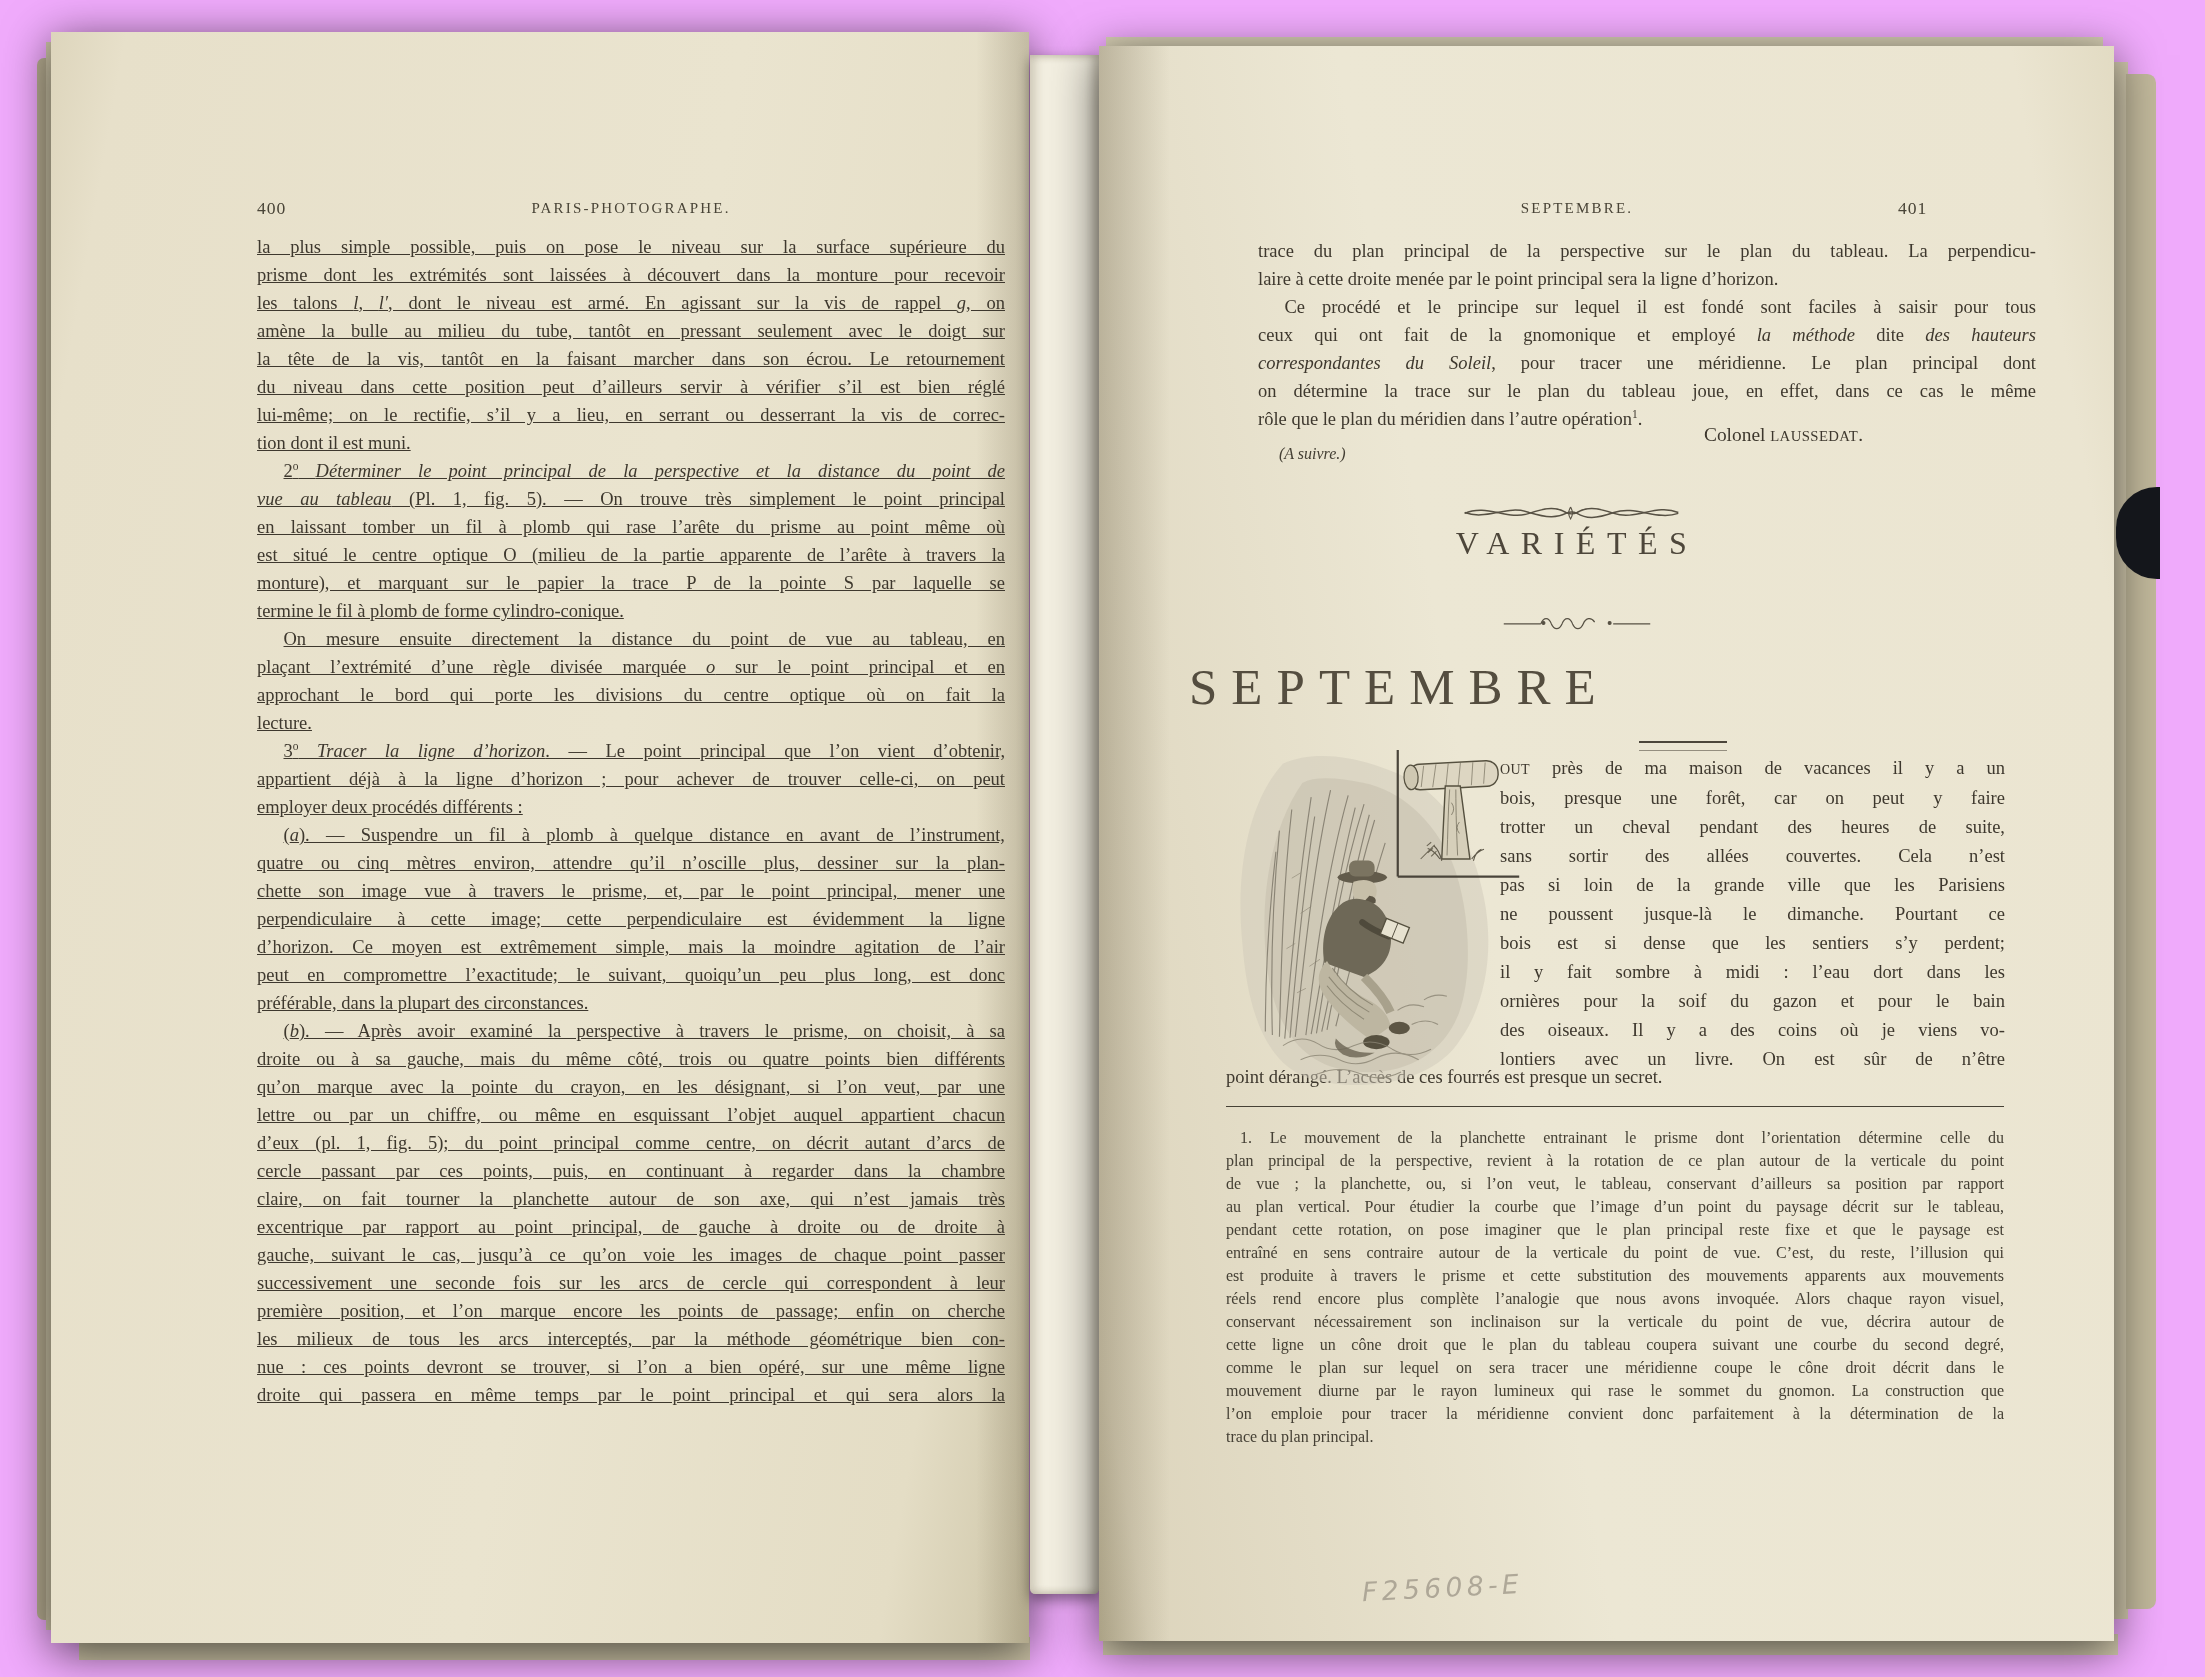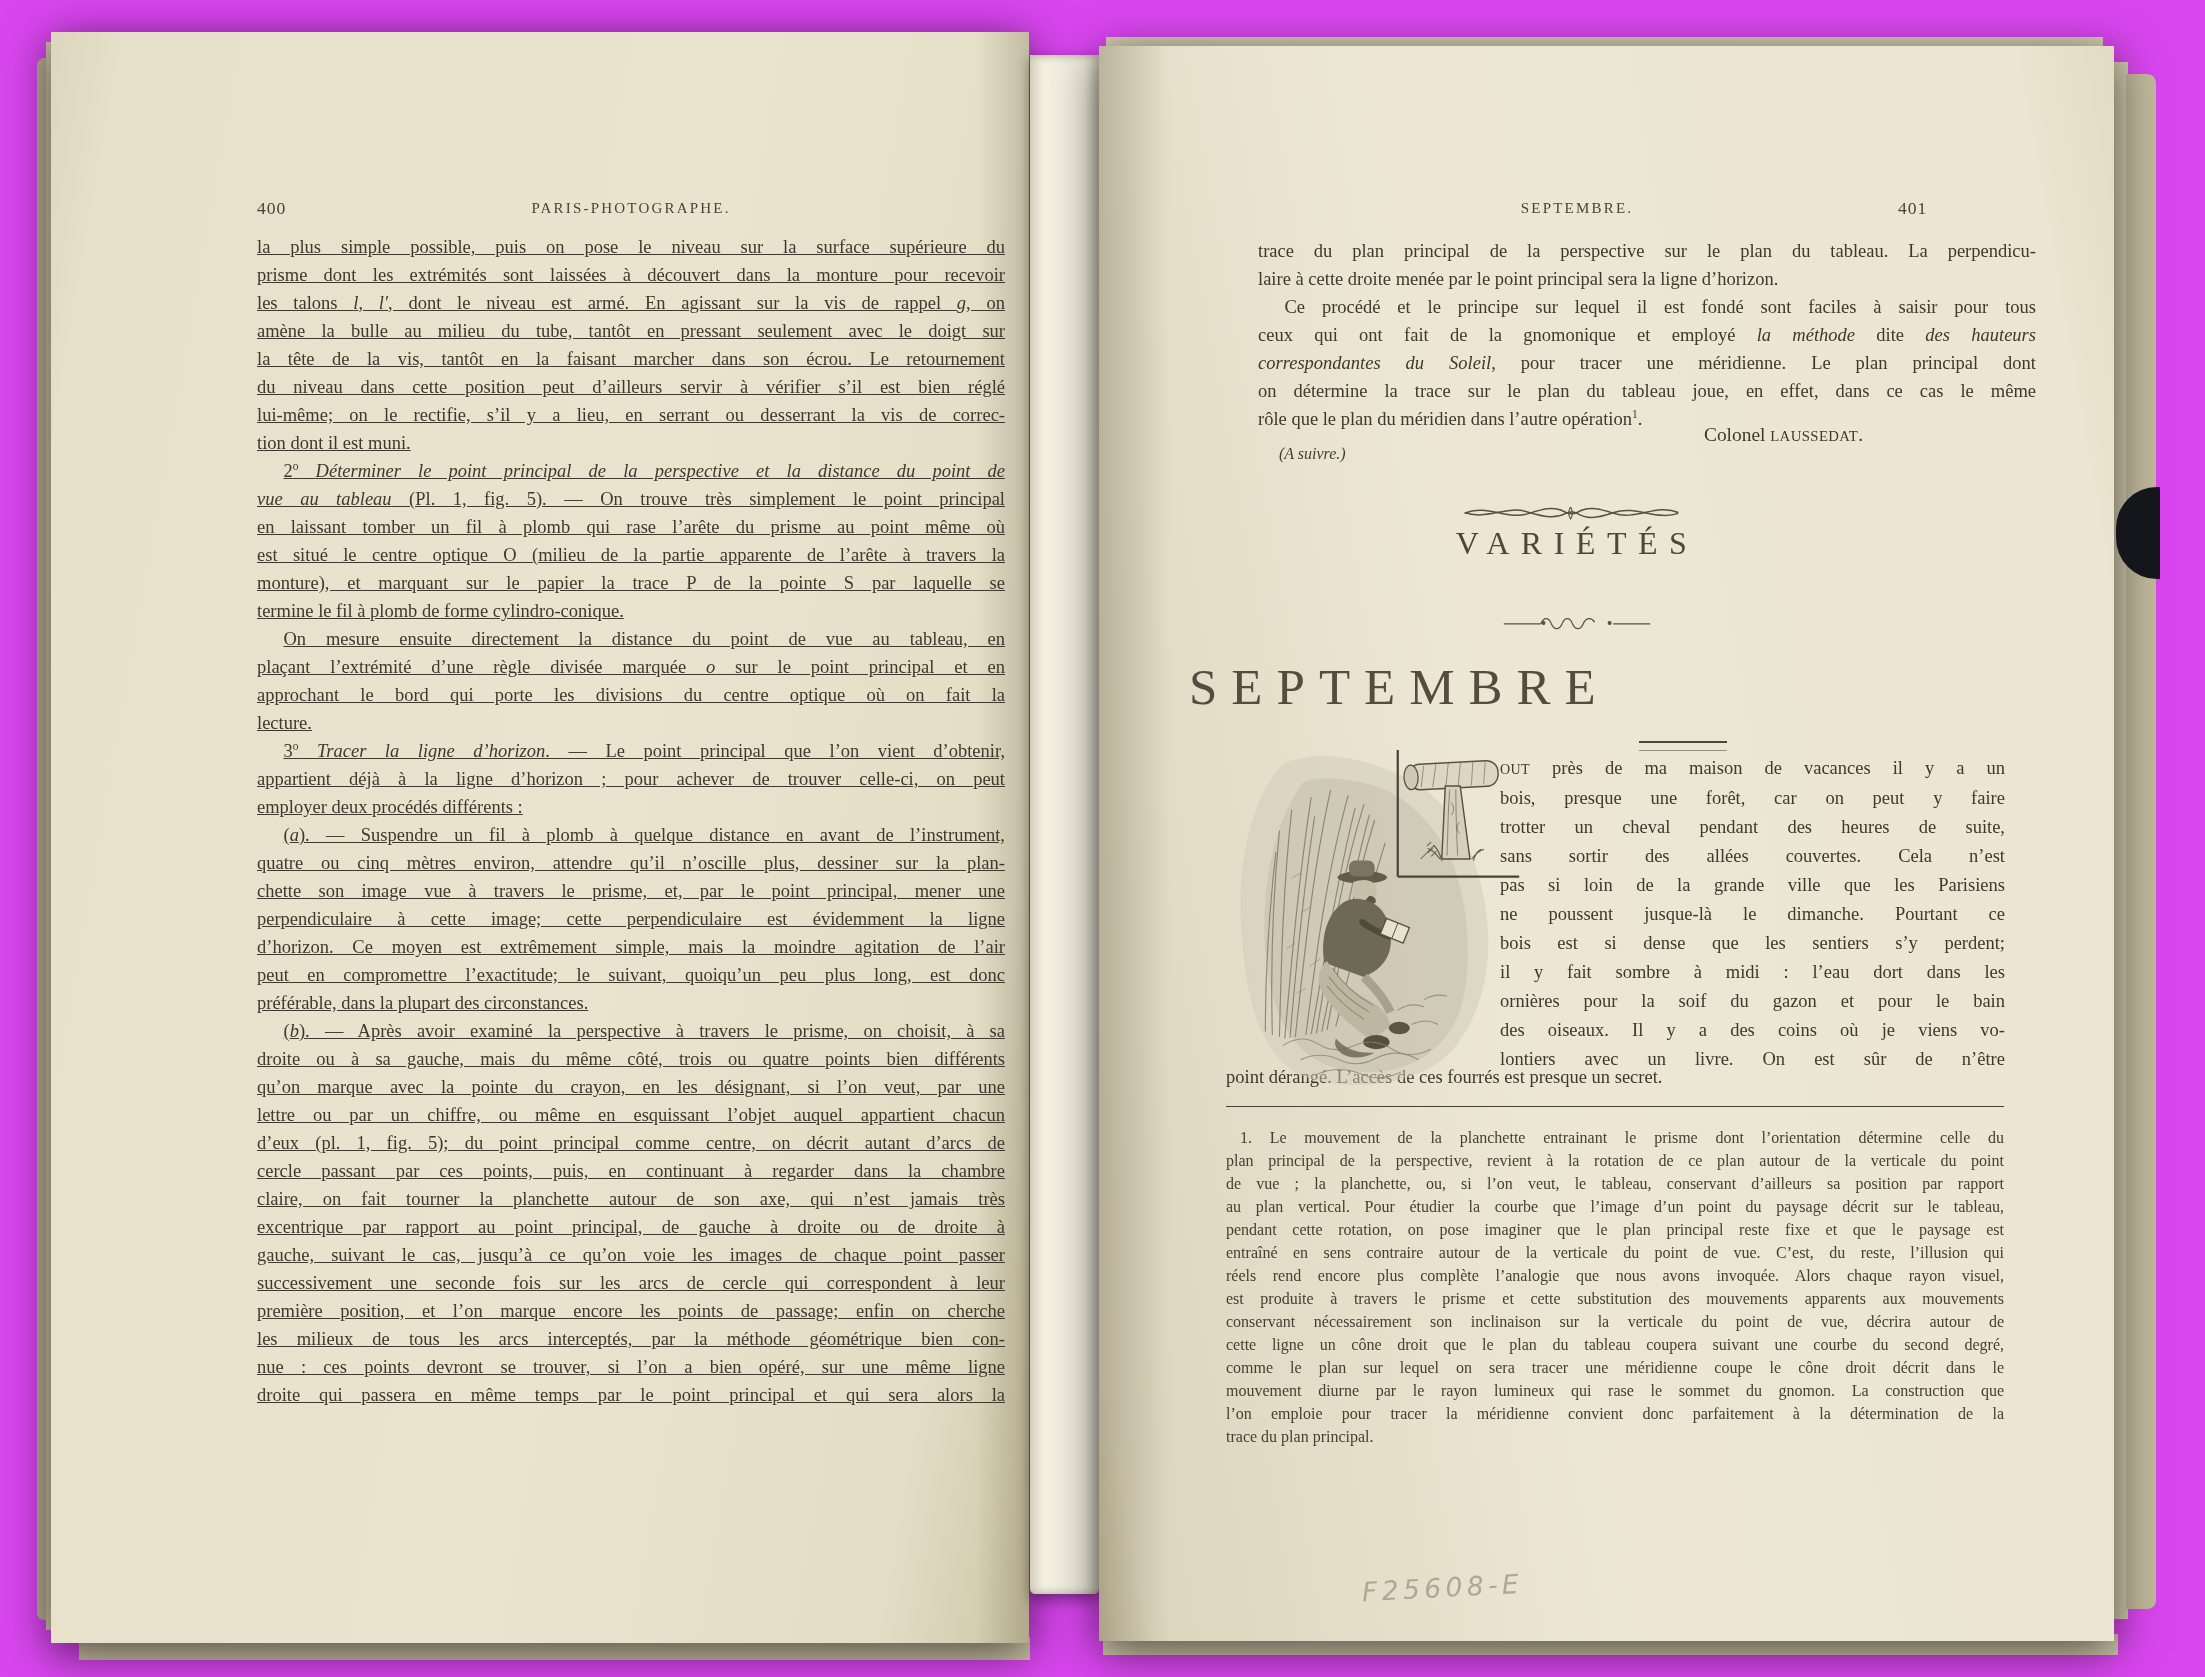--- a/index.html
+++ b/index.html
@@ -1,16 +1,16 @@
 <!DOCTYPE html>
 <html style="font-size:14px"><head>
 <meta charset="utf-8">
 <style>
   html,body{margin:0;padding:0;background:#0f1116;}
-  .stage{position:relative;width:2206px;height:1678px;background:#d946ef;overflow:hidden;
+  .stage{position:relative;width:2206px;height:1678px;background:#f0abfc;overflow:hidden;
          font-family:"Liberation Serif", serif;color:#3e382e;}
   
   .edge{position:absolute;}
   
   .page{position:absolute;box-shadow:0 8.8px 44px rgba(0,0,0,.65);}
   .page-left{left:51px;top:32px;width:978px;height:1611px;
     background:linear-gradient(100deg,#ddd5bc 0%,#e7e0ca 6%,#eae4cf 55%,#e4ddc5 88%,#cfc7aa 99%);}
   .page-right{left:1099px;top:46px;width:1015px;height:1595px;
     background:linear-gradient(260deg,#e2dbc3 0%,#ebe5d1 8%,#ece7d4 60%,#ddd5bd 96%,#cfc7ab 100%);}
   .bookmark{position:absolute;left:1030px;top:55px;width:69px;height:1539px;background:#f3efe1;
@@ -262,22 +262,22 @@
 
     <div class="foot-sep"></div>
 
     <div class="footnote">
         <div class="text-line">1. Le mouvement de la planchette entrainant le prisme dont l’orientation détermine celle du</div>
         <div class="text-line">plan principal de la perspective, revient à la rotation de ce plan autour de la verticale du point</div>
         <div class="text-line">de vue ; la planchette, ou, si l’on veut, le tableau, conservant d’ailleurs sa position par rapport</div>
         <div class="text-line">au plan vertical. Pour étudier la courbe que l’image d’un point du paysage décrit sur le tableau,</div>
         <div class="text-line">pendant cette rotation, on pose imaginer que le plan principal reste fixe et que le paysage est</div>
         <div class="text-line">entraîné en sens contraire autour de la verticale du point de vue. C’est, du reste, l’illusion qui</div>
+        <div class="text-line">est produite à travers le prisme et cette substitution des mouvements apparents aux mouvements</div>
         <div class="text-line">réels rend encore plus complète l’analogie que nous avons invoquée. Alors chaque rayon visuel,</div>
-        <div class="text-line">est produite à travers le prisme et cette substitution des mouvements apparents aux mouvements</div>
         <div class="text-line">conservant nécessairement son inclinaison sur la verticale du point de vue, décrira autour de</div>
         <div class="text-line">cette ligne un cône droit que le plan du tableau coupera suivant une courbe du second degré,</div>
         <div class="text-line">comme le plan sur lequel on sera tracer une méridienne coupe le cône droit décrit dans le</div>
         <div class="text-line">mouvement diurne par le rayon lumineux qui rase le sommet du gnomon. La construction que</div>
         <div class="text-line">l’on emploie pour tracer la méridienne convient donc parfaitement à la détermination de la</div>
         <div class="text-line final">trace du plan principal.</div>
       </div>
 
     <div class="pencil-mark">F25608-E</div>
   </section>

